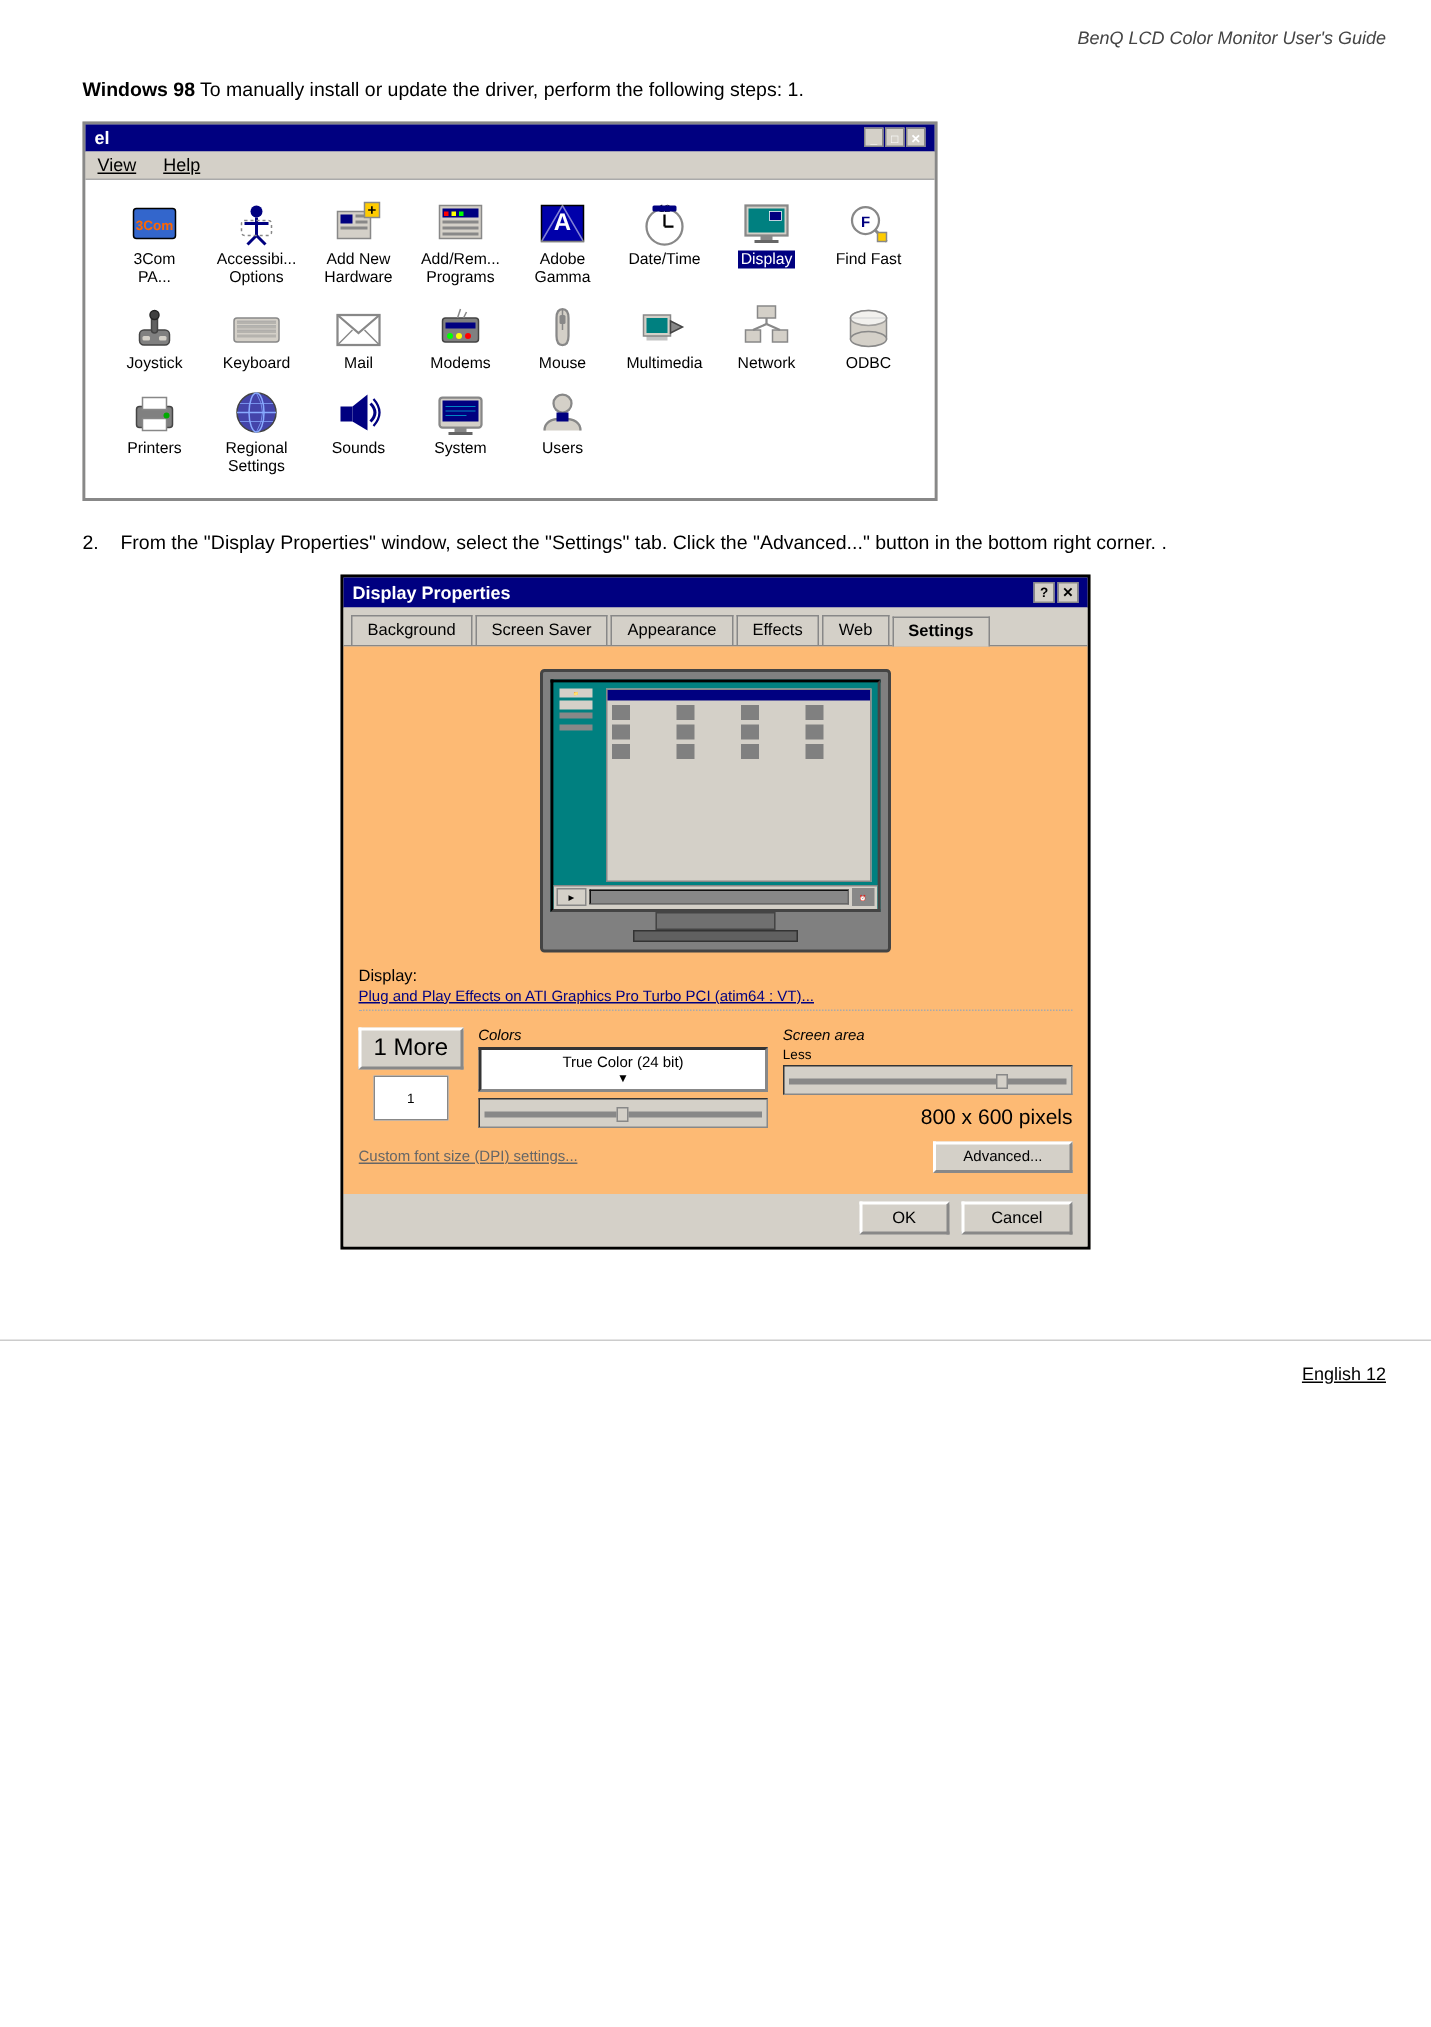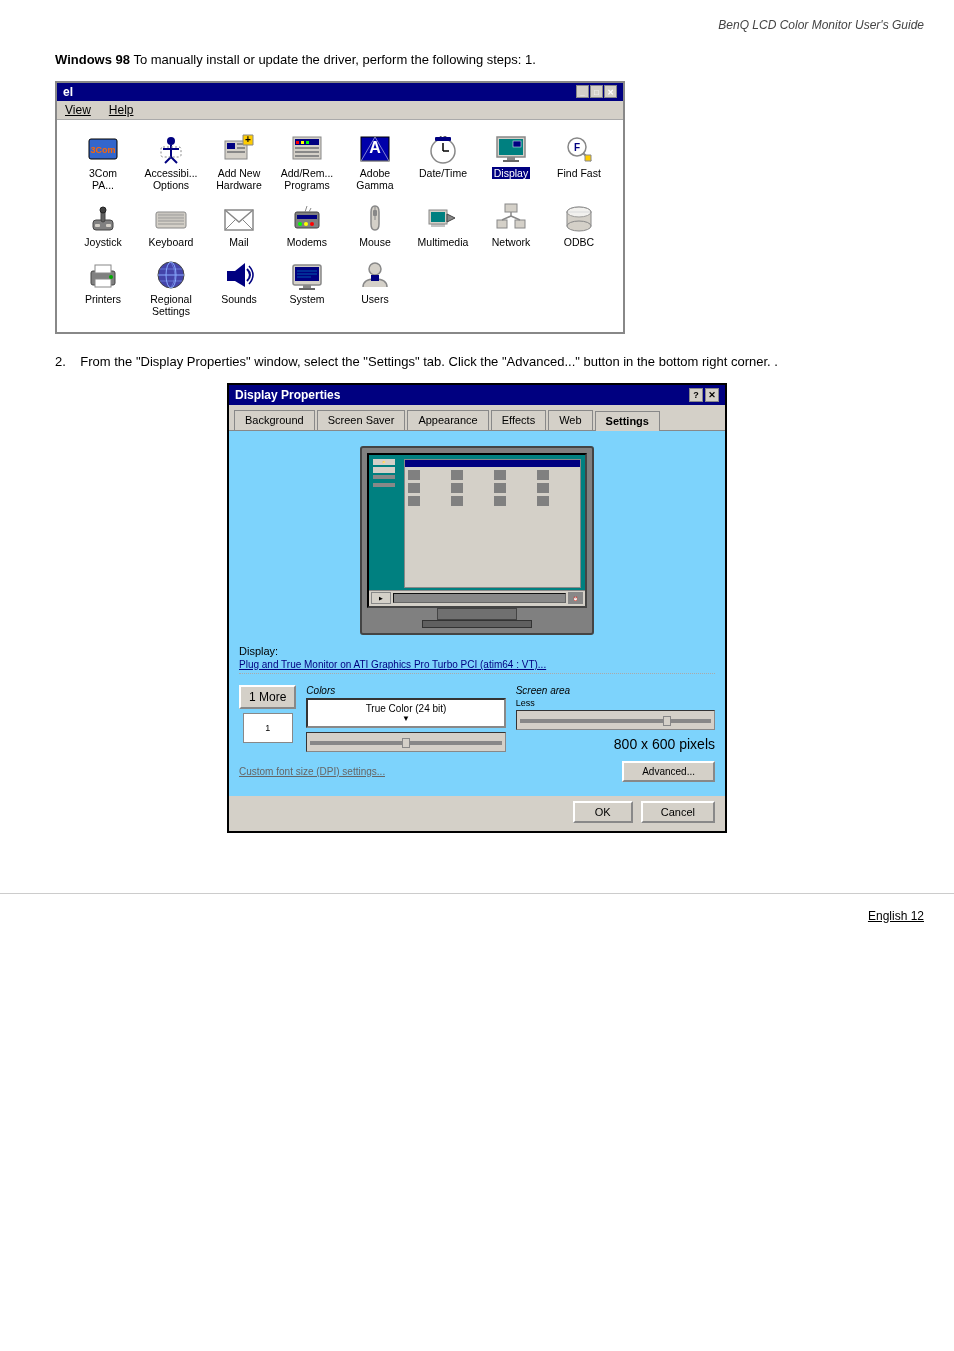--- a/index.html
+++ b/index.html
@@ -87,21 +87,21 @@
     .dialog-tab.active {
       background: #d4d0c8;
       font-weight: bold;
       position: relative;
       top: 1px;
       padding-bottom: 4px;
     }
 
     .dialog-content {
       padding: 10px;
-      background: #7dd3fc;
+      background: #fdba74;
     }
 
     .monitor-preview {
       text-align: center;
       margin: 5px 0;
     }
 
     .dialog-buttons-row {
       display: flex;
       justify-content: center;
@@ -601,27 +601,27 @@
             <div style="width:80px;height:12px;background:#707070;margin:0 auto;border:1px solid #444;"></div>
             <div style="width:110px;height:8px;background:#606060;margin:0 auto;border:1px solid #333;"></div>
           </div>
         </div>
 
         <div style="padding:5px 0;">
           <div style="font-size:11px;margin-bottom:2px;">
             <span>Display:</span>
           </div>
           <div style="font-size:10px;text-decoration:underline;color:#000080;margin-bottom:6px;border-bottom:1px dotted #aaa;padding-bottom:3px;">
-            <span>Plug and True Monitor on ATI Graphics Pro Turbo PCI (atim64 : VT)...</span>
+            <span>Plug and Play Effects on ATI Graphics Pro Turbo PCI (atim64 : VT)...</span>
           </div>
         </div>
 
         <div style="display:flex;gap:10px;align-items:flex-start;padding-bottom:5px;">
           <div style="display:flex;flex-direction:column;align-items:center;gap:4px;">
-            <button class="dialog-btn" style="font-size:12px;padding:3px 8px;min-width:50px;background:#d4d0c8;border:2px solid;border-color:#fff #888 #888 #fff;">
+            <button class="dialog-btn" style="font-size:16px;padding:3px 8px;min-width:50px;background:#d4d0c8;border:2px solid;border-color:#fff #888 #888 #fff;">
               <span>1 More</span>
             </button>
             <div style="width:50px;height:30px;border:1px solid #888;background:#fff;display:flex;align-items:center;justify-content:center;">
               <span style="font-size:9px;">1</span>
             </div>
           </div>
 
           <div style="flex:1;">
             <div style="font-size:10px;font-style:italic;margin-bottom:2px;">
               <span>Colors</span>

